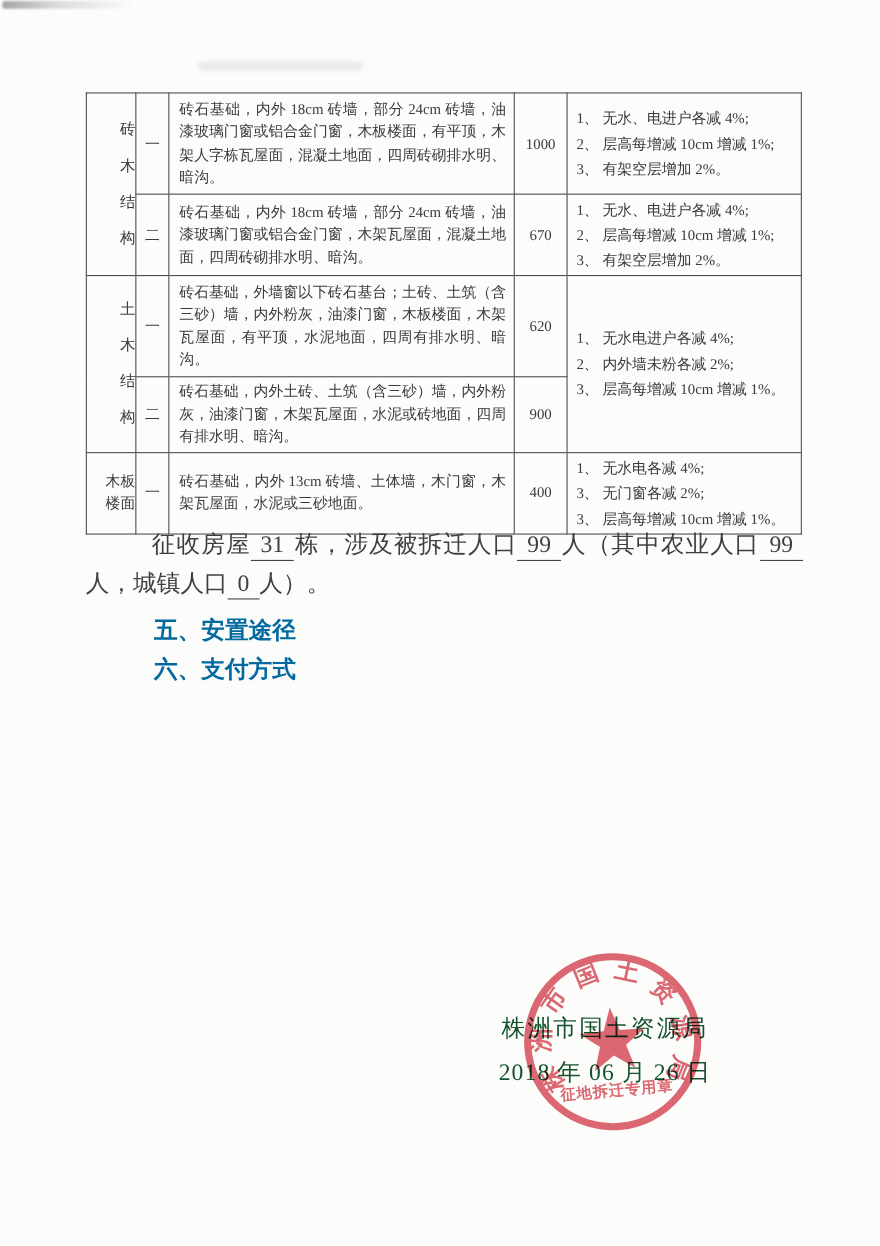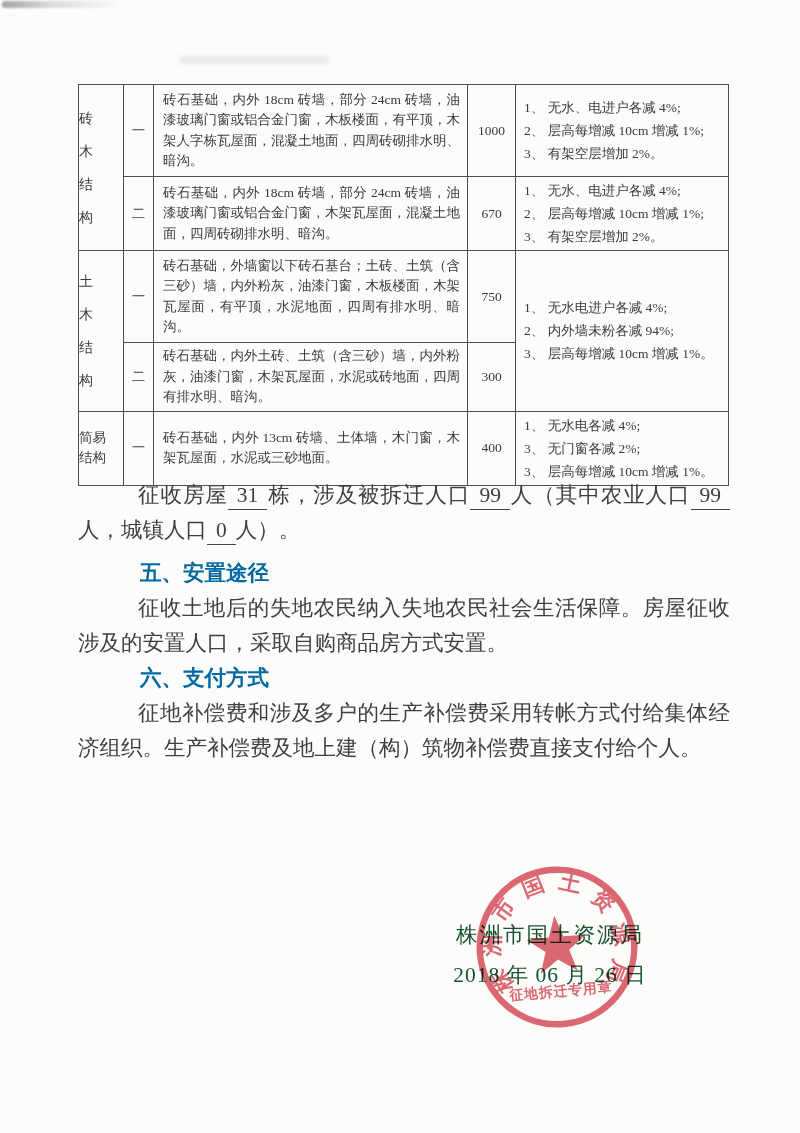--- a/index.html
+++ b/index.html
@@ -31,21 +31,21 @@
   }
   table.comp td {
     border: 1.2px solid #4f4f4f;
     vertical-align: middle;
     font-size: 13.5px;
     color: #3a3a3a;
   }
   .r1 { height: 92px; } .r2 { height: 70px; } .r3 { height: 92px; }
   .r4 { height: 63px; } .r5 { height: 47px; }
 
-  td.group { text-align: left; }
+  td.group { text-align: right; }
   .vstack {
     display: inline-block; width: 16px; word-break: break-all;
     line-height: 33px; font-size: 14px; letter-spacing: 0;
   }
   .vstack2 {
     display: inline-block; width: 30px; word-break: break-all;
     line-height: 20px; font-size: 13.5px;
   }
   td.grade { text-align: center; font-size: 14px; }
   td.desc  { padding: 3px 7px 3px 9px; line-height: 20.5px; text-align: justify; font-family: Liberation Serif, serif; }
@@ -121,54 +121,52 @@
     <td class="notes">
       <div class="nline">1、 无水、电进户各减 4%;</div>
       <div class="nline">2、 层高每增减 10cm 增减 1%;</div>
       <div class="nline">3、 有架空层增加 2%。</div>
     </td>
   </tr>
   <tr class="r3">
     <td class="group" rowspan="2"><span class="vstack">土木结构</span></td>
     <td class="grade">一</td>
     <td class="desc">砖石基础，外墙窗以下砖石基台；土砖、土筑（含三砂）墙，内外粉灰，油漆门窗，木板楼面，木架瓦屋面，有平顶，水泥地面，四周有排水明、暗沟。</td>
-    <td class="value">750</td>
+    <td class="value">620</td>
     <td class="notes" rowspan="2">
       <div class="nline">1、 无水电进户各减 4%;</div>
-      <div class="nline">2、 内外墙未粉各减 94%;</div>
+      <div class="nline">2、 内外墙未粉各减 2%;</div>
       <div class="nline">3、 层高每增减 10cm 增减 1%。</div>
     </td>
   </tr>
   <tr class="r4">
     <td class="grade">二</td>
     <td class="desc">砖石基础，内外土砖、土筑（含三砂）墙，内外粉灰，油漆门窗，木架瓦屋面，水泥或砖地面，四周有排水明、暗沟。</td>
-    <td class="value">300</td>
+    <td class="value">900</td>
   </tr>
   <tr class="r5">
-    <td class="group"><span class="vstack2">简易结构</span></td>
+    <td class="group"><span class="vstack2">木板楼面</span></td>
     <td class="grade">一</td>
     <td class="desc">砖石基础，内外 13cm 砖墙、土体墙，木门窗，木架瓦屋面，水泥或三砂地面。</td>
     <td class="value">400</td>
     <td class="notes">
       <div class="nline">1、 无水电各减 4%;</div>
       <div class="nline">3、 无门窗各减 2%;</div>
       <div class="nline">3、 层高每增减 10cm 增减 1%。</div>
     </td>
   </tr>
 </tbody>
   </table>
 
 <div class="content">
   <p class="para"><span>征收房屋</span><span class="blank">31</span><span>栋，涉及被拆迁人口</span><span class="blank">99</span><span>人（其中农业人口</span><span class="blank">99</span><span>人，城镇人口</span><span class="blank">0</span><span>人）。</span></p>
 
   <p class="head">五、安置途径</p>
-  <p class="para">征收土地后的失地农民纳入失地农民社会生活保障。房屋征收涉及的安置人口，采取自购商品房方式安置。</p>
 
   <p class="head head6">六、支付方式</p>
-  <p class="para">征地补偿费和涉及多户的生产补偿费采用转帐方式付给集体经济组织。生产补偿费及地上建（构）筑物补偿费直接支付给个人。</p>
 
 </div>
 
 <div class="signature">
   <div class="org">株洲市国土资源局</div>
   <div class="date">2018 年 06 月 26 日</div>
 </div>
 
 <div class="seal" style="color: rgb(217, 83, 95);">
   <svg viewBox="0 0 200 200">

